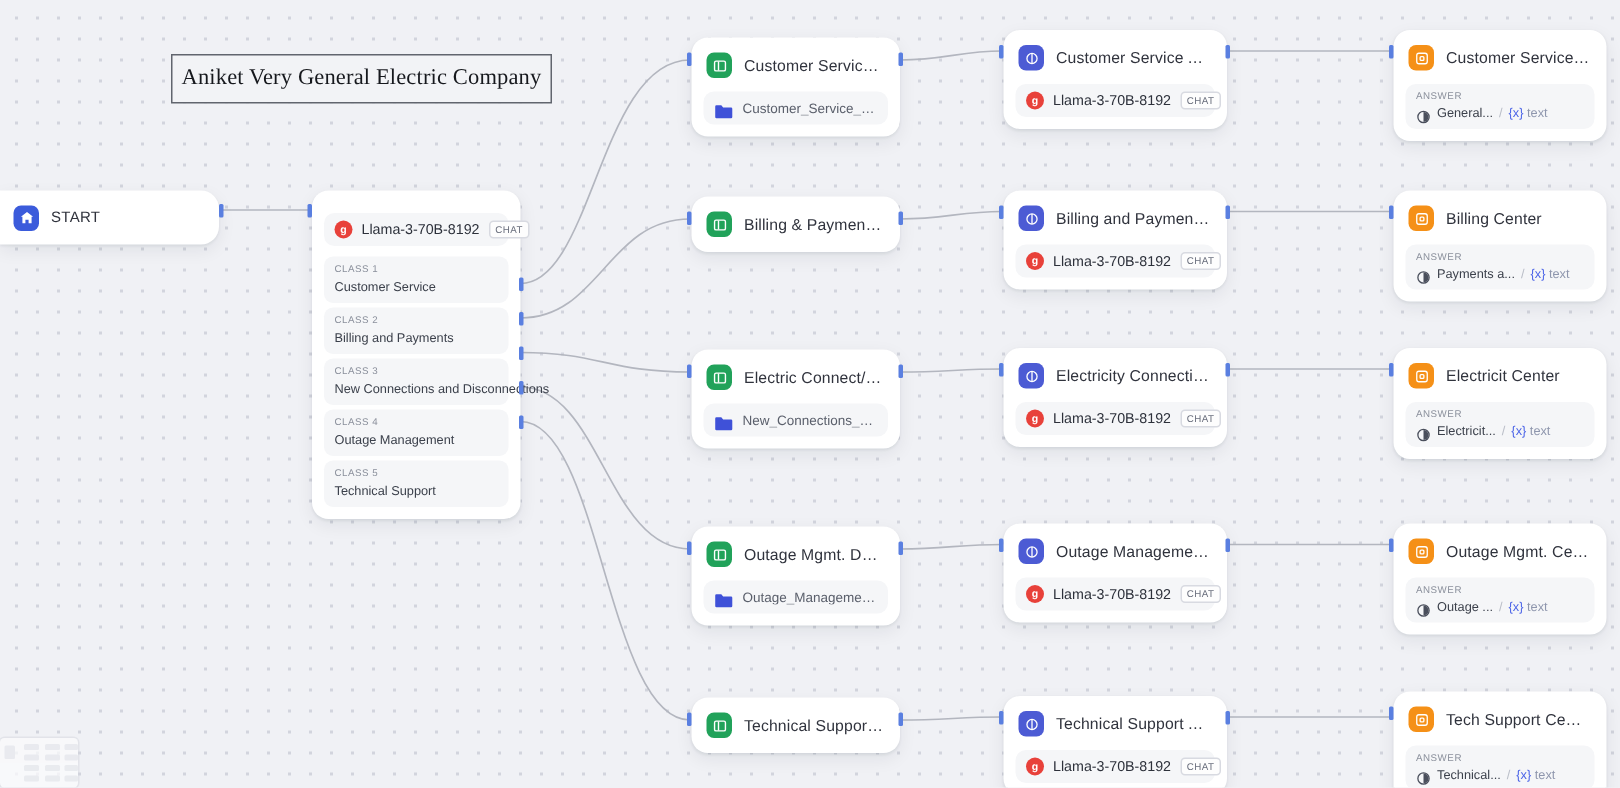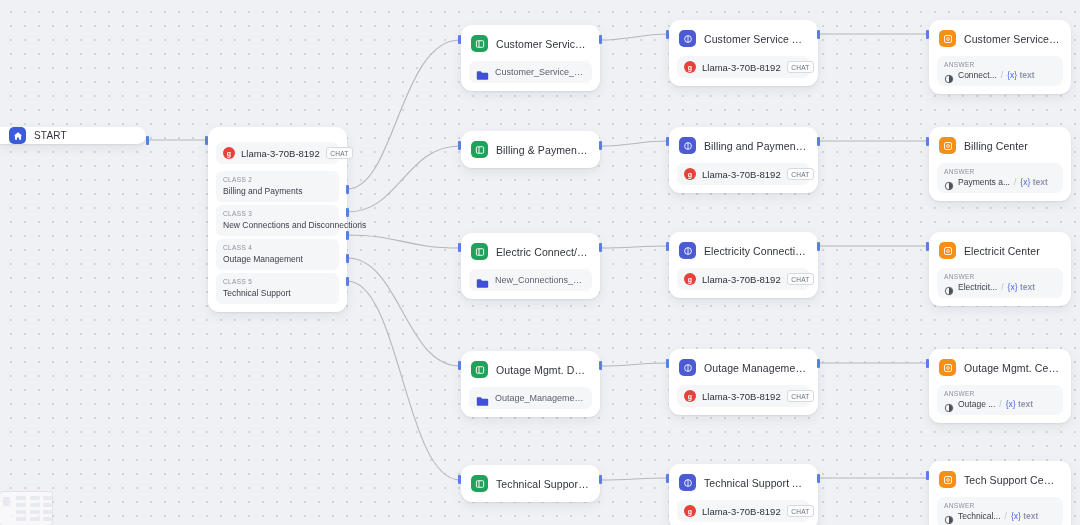--- a/index.html
+++ b/index.html
@@ -178,27 +178,27 @@
   }
   .answer-sep {
     font-size: 8.5px;
     color: #b9bdc7;
   }
   .var-token {
     font-size: 8.5px;
     color: #4a63e7;
     white-space: nowrap;
   }
-  .var-token .vt-type { color: #8e96ad; font-weight: bold; }
+  .var-token .vt-type { color: #8e96ad; }
 
   
   #start-node {
     position: absolute;
     left: 0px; top: 127px;
-    width: 146px; height: 17px;
+    width: 146px; height: 36px;
     background: #fff;
     border-radius: 0 12px 12px 0;
     box-shadow: 0 1px 2px rgba(18,24,40,.07), 0 4px 12px rgba(18,24,40,.07);
     display: flex;
     align-items: center;
     gap: 8px;
     padding-left: 9px;
   }
   #start-node .start-label {
     font-size: 10px;
@@ -274,40 +274,47 @@
       <path d="M600,480 C630,480 640,478 668,478"></path>
 
       <path d="M818,34  C870,34  880,34  928,34"></path>
       <path d="M818,141 C870,141 880,141 928,141"></path>
       <path d="M818,246 C870,246 880,246 928,246"></path>
       <path d="M818,363 C870,363 880,363 928,363"></path>
       <path d="M818,478 C870,478 880,478 928,478"></path>
     </g>
   </svg>
 
+  <div id="title-box">
+    <span class="title-text">Aniket Very General Electric Company</span>
+  </div>
 
   <div id="start-node">
     <span class="badge badge-indigo">
       <svg width="10" height="10" viewBox="0 0 16 16" fill="#fff">
           <path d="M8 2 1.5 7.2h1.6V14h3.2v-3.6h3.4V14h3.2V7.2h1.6z"></path>
         </svg>
     </span>
     <span class="start-label">START</span>
     <span class="handle" style="left:146px; top:9px;"></span>
   </div>
 
   <div class="node" id="reception" style="left:208px; top:127px; width:139px;">
 
     <div class="sub-row">
       <span class="dot-icon dot-red">g</span>
       <span class="model-name">Llama-3-70B-8192</span>
       <span class="chat-tag">CHAT</span>
     </div>
 
     <div class="class-list">
+      <div class="class-row">
+        <div class="class-key">CLASS 1</div>
+        <div class="class-val">Customer Service</div>
+      </div>
       <div class="class-row">
         <div class="class-key">CLASS 2</div>
         <div class="class-val">Billing and Payments</div>
       </div>
       <div class="class-row">
         <div class="class-key">CLASS 3</div>
         <div class="class-val">New Connections and Disconnections</div>
       </div>
       <div class="class-row">
         <div class="class-key">CLASS 4</div>
@@ -528,21 +535,21 @@
     </div>
     <div class="answer-box">
       <div class="answer-label">ANSWER</div>
       <div class="answer-line">
         <span class="ans-glyph">
           <svg width="10" height="10" viewBox="0 0 16 16">
               <circle cx="8" cy="8" r="6" fill="none" stroke="#4a4f5c" stroke-width="1.4"></circle>
               <path d="M8 2.6a5.4 5.4 0 0 1 0 10.8z" fill="#4a4f5c"></path>
             </svg>
         </span>
-        <span class="answer-text">Connect...</span>
+        <span class="answer-text">General...</span>
         <span class="answer-sep">/</span>
         <span class="var-token"><span>{x}</span> <span class="vt-type">text</span></span>
       </div>
     </div>
     <span class="handle" style="left:-3px; top:10px;"></span>
   </div>
 
   <div class="node" style="left:929px; top:127px; width:142px;">
     <div class="node-head">
       <span class="badge badge-orange">

